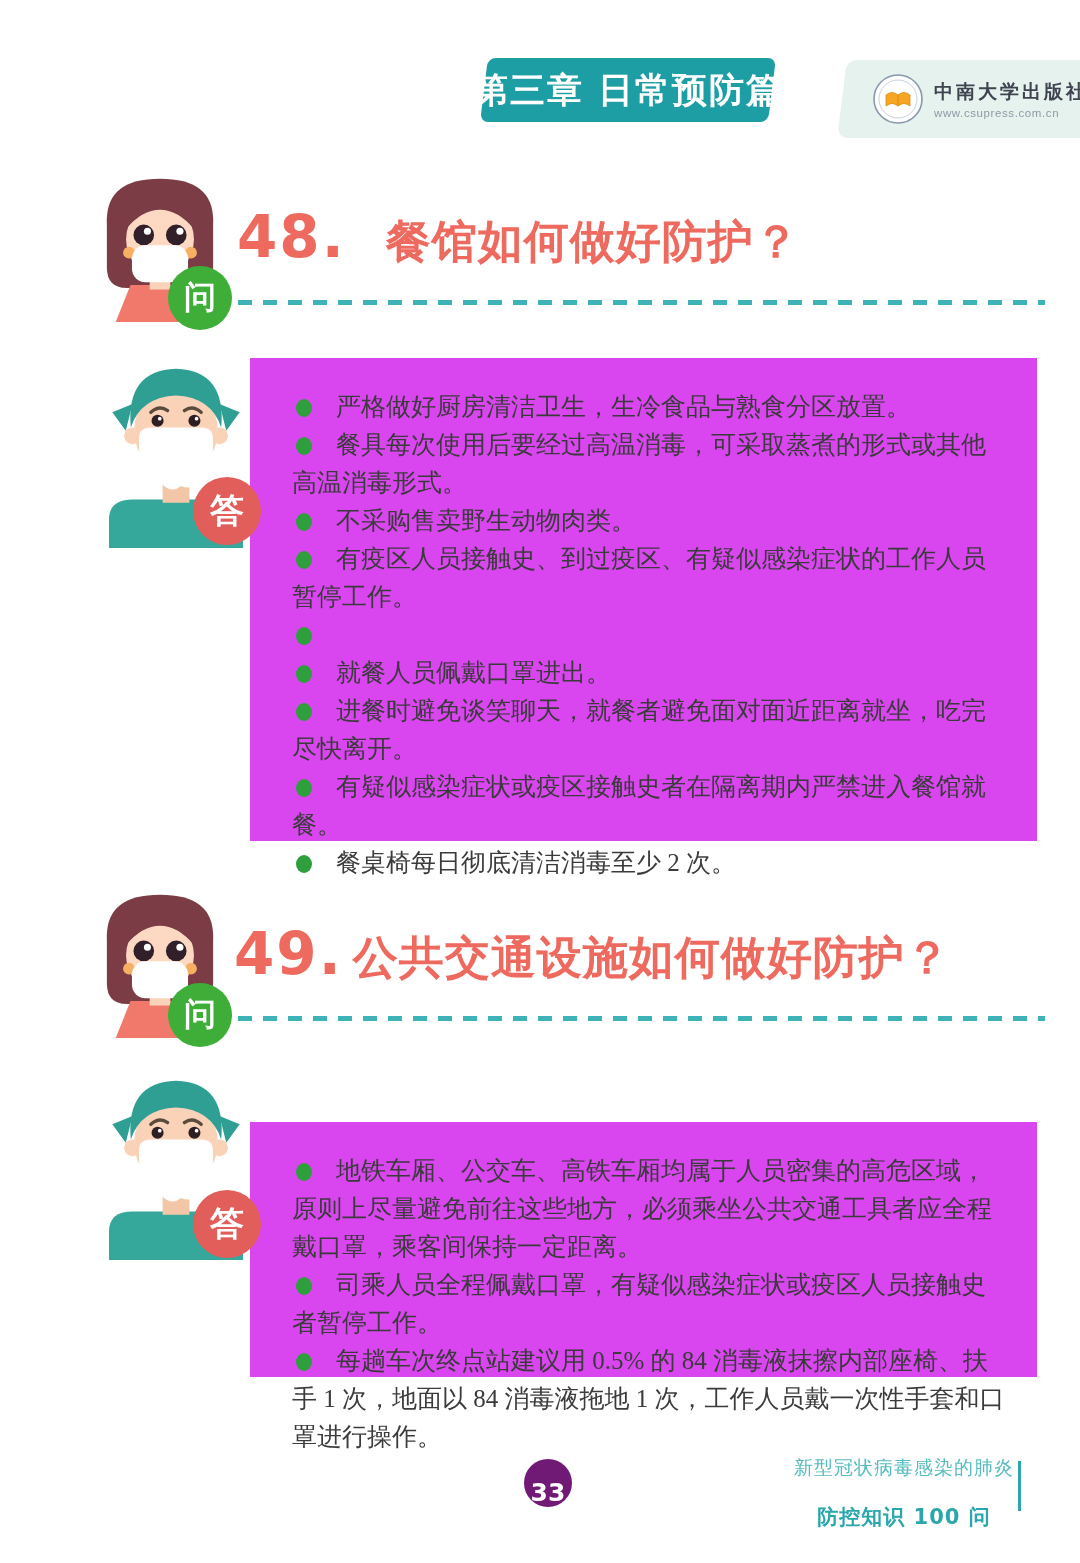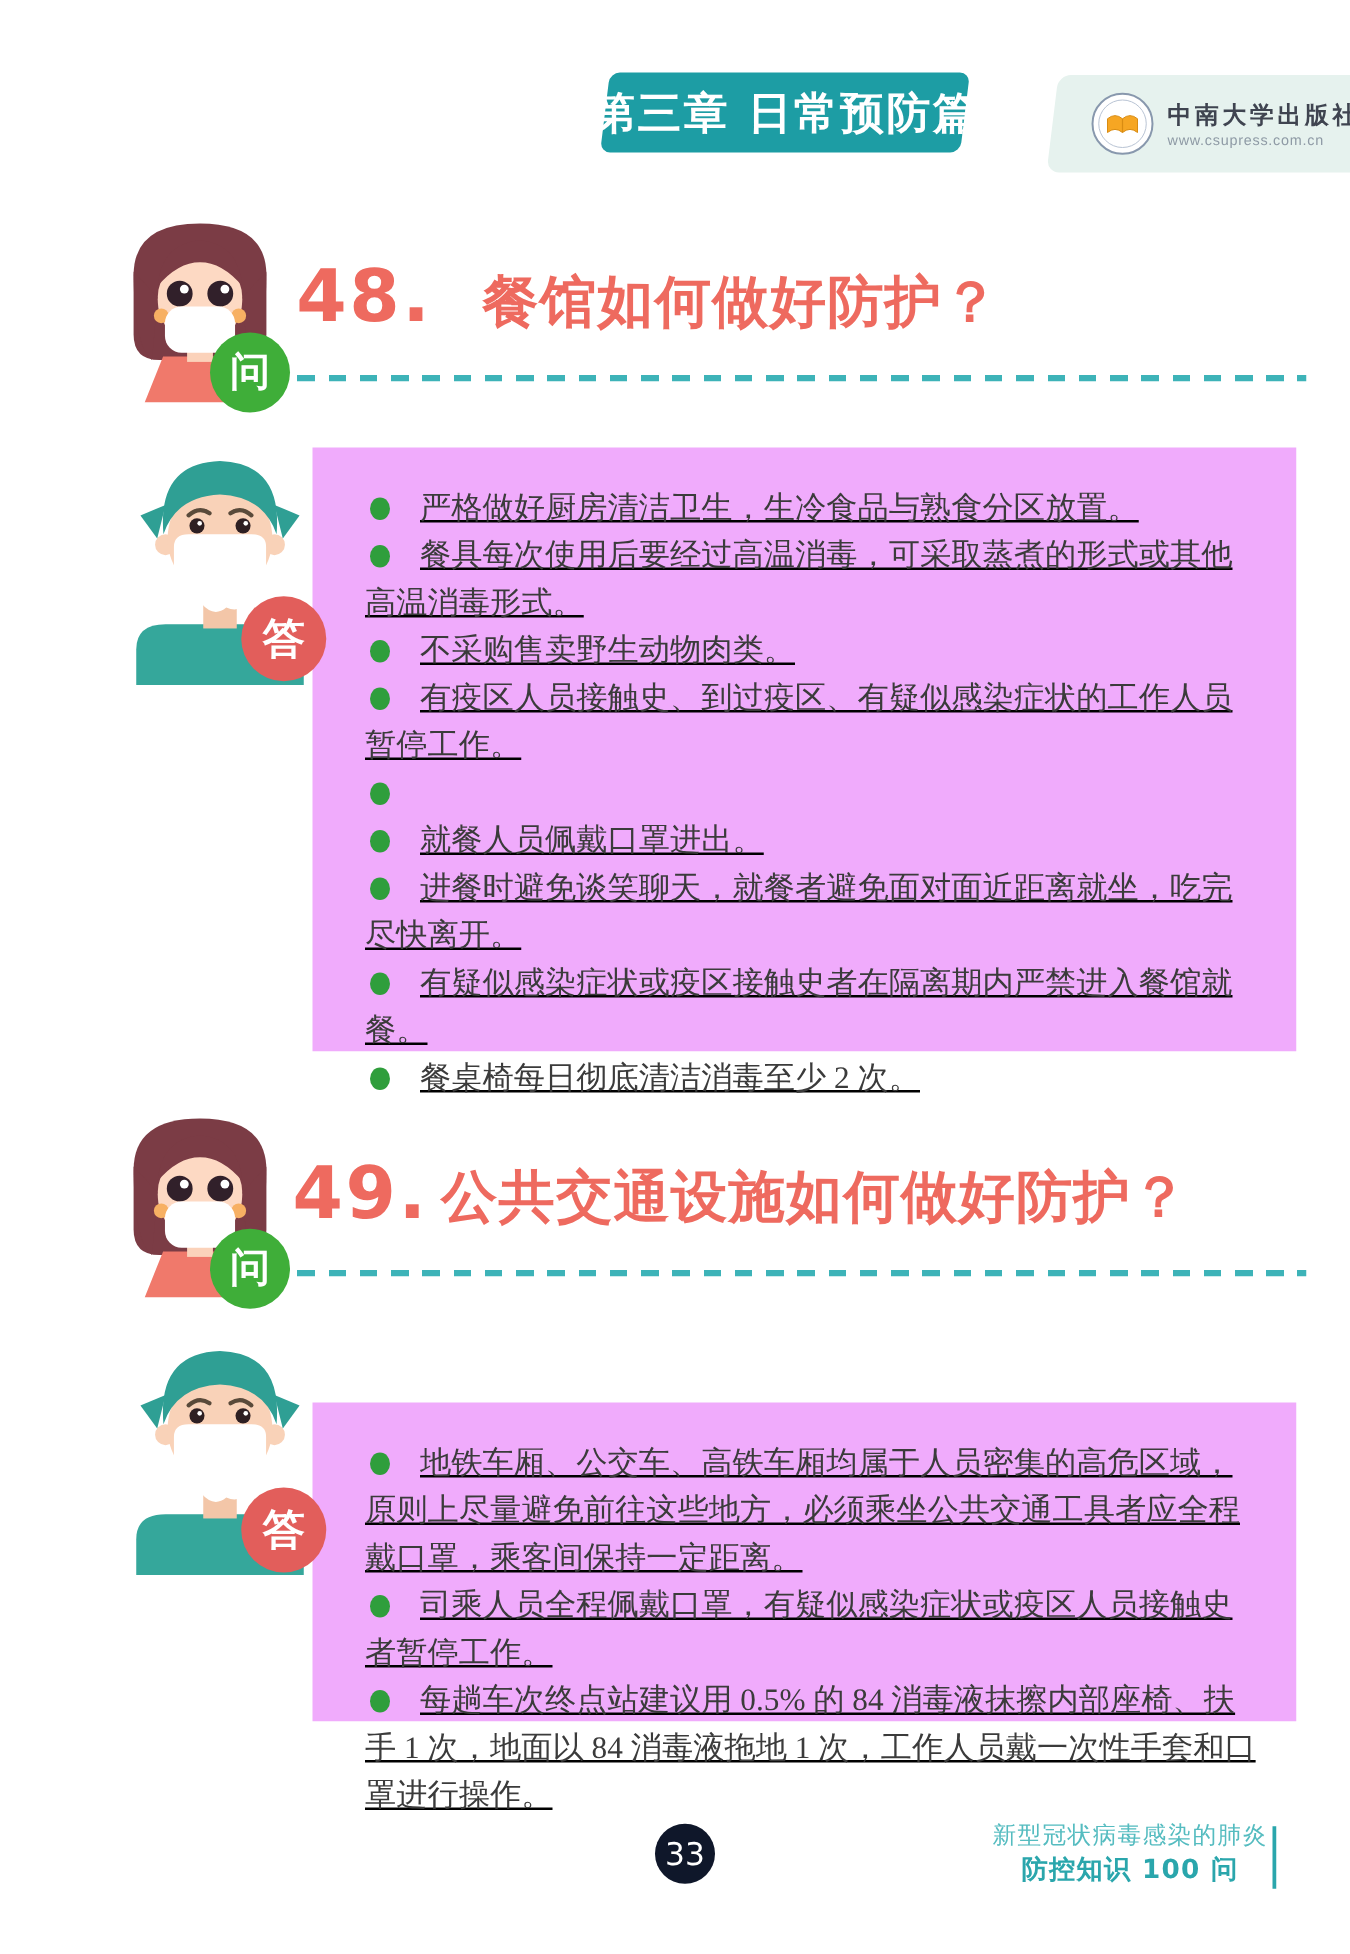--- a/index.html
+++ b/index.html
@@ -48,44 +48,44 @@
   .badge {
     position:absolute; border-radius:50%; color:#ffffff; font-weight:bold;
     font-family:"DejaVu Sans",sans-serif; display:flex; align-items:center;
     justify-content:center; z-index:5;
   }
   .badge-ask  { width:64px; height:64px; background:#3fae39; font-size:32px; }
   .badge-ans  { width:68px; height:68px; background:#e25e5b; font-size:34px; }
   .avatar { position:absolute; }
   
   .ans-box {
-    position:absolute; left:250px; width:787px; background:#f0abfc;
-    padding:30px 28px 0 42px; box-sizing:border-box;text-decoration:underline;
+    position:absolute; left:250px; width:787px; background:#d946ef;
+    padding:30px 28px 0 42px; box-sizing:border-box;
   }
   .ans-item {
     margin:0; font-size:25px; line-height:38px; color:#3b3b3b;
     font-family:"Liberation Serif",serif;
   }
   .bullet {
     display:inline-block; width:16px; height:18px; border-radius:50%;
     background:#2f9e3c; margin:0 24px 0 4px; vertical-align:-2px;
   }
   
   .page-circle {
     position:absolute; left:524px; top:1459px; width:48px; height:48px;
-    border-radius:50%; background:#0f172a; color:#ffffff; font-weight:normal;
+    border-radius:50%; background:#701a75; color:#ffffff; font-weight:bold;
     font-size:25px; font-family:"DejaVu Sans",sans-serif;
-    display:flex; align-items:center; justify-content:center;
+    display:flex; align-items:flex-end; justify-content:center;
   }
   .book-title {
     position:absolute; right:66px; top:1455px; text-align:center;
     font-family:"DejaVu Sans",sans-serif;
   }
   .book-line1 { font-size:19px; color:#55bcc0; letter-spacing:1px; }
-  .book-line2 { font-size:21px; font-weight:bold; color:#2aa6ac; letter-spacing:1px; margin-top:0; }
+  .book-line2 { font-size:21px; font-weight:bold; color:#2aa6ac; letter-spacing:1px; margin-top:22px; }
   .foot-bar { position:absolute; left:1018px; top:1461px; width:3px; height:50px; background:#2aa6ac; }
 </style>
 </head>
 <body>
 
 <div id="page">
 
   <div class="banner">
     <div class="banner-inner">第三章 日常预防篇</div>
   </div>

